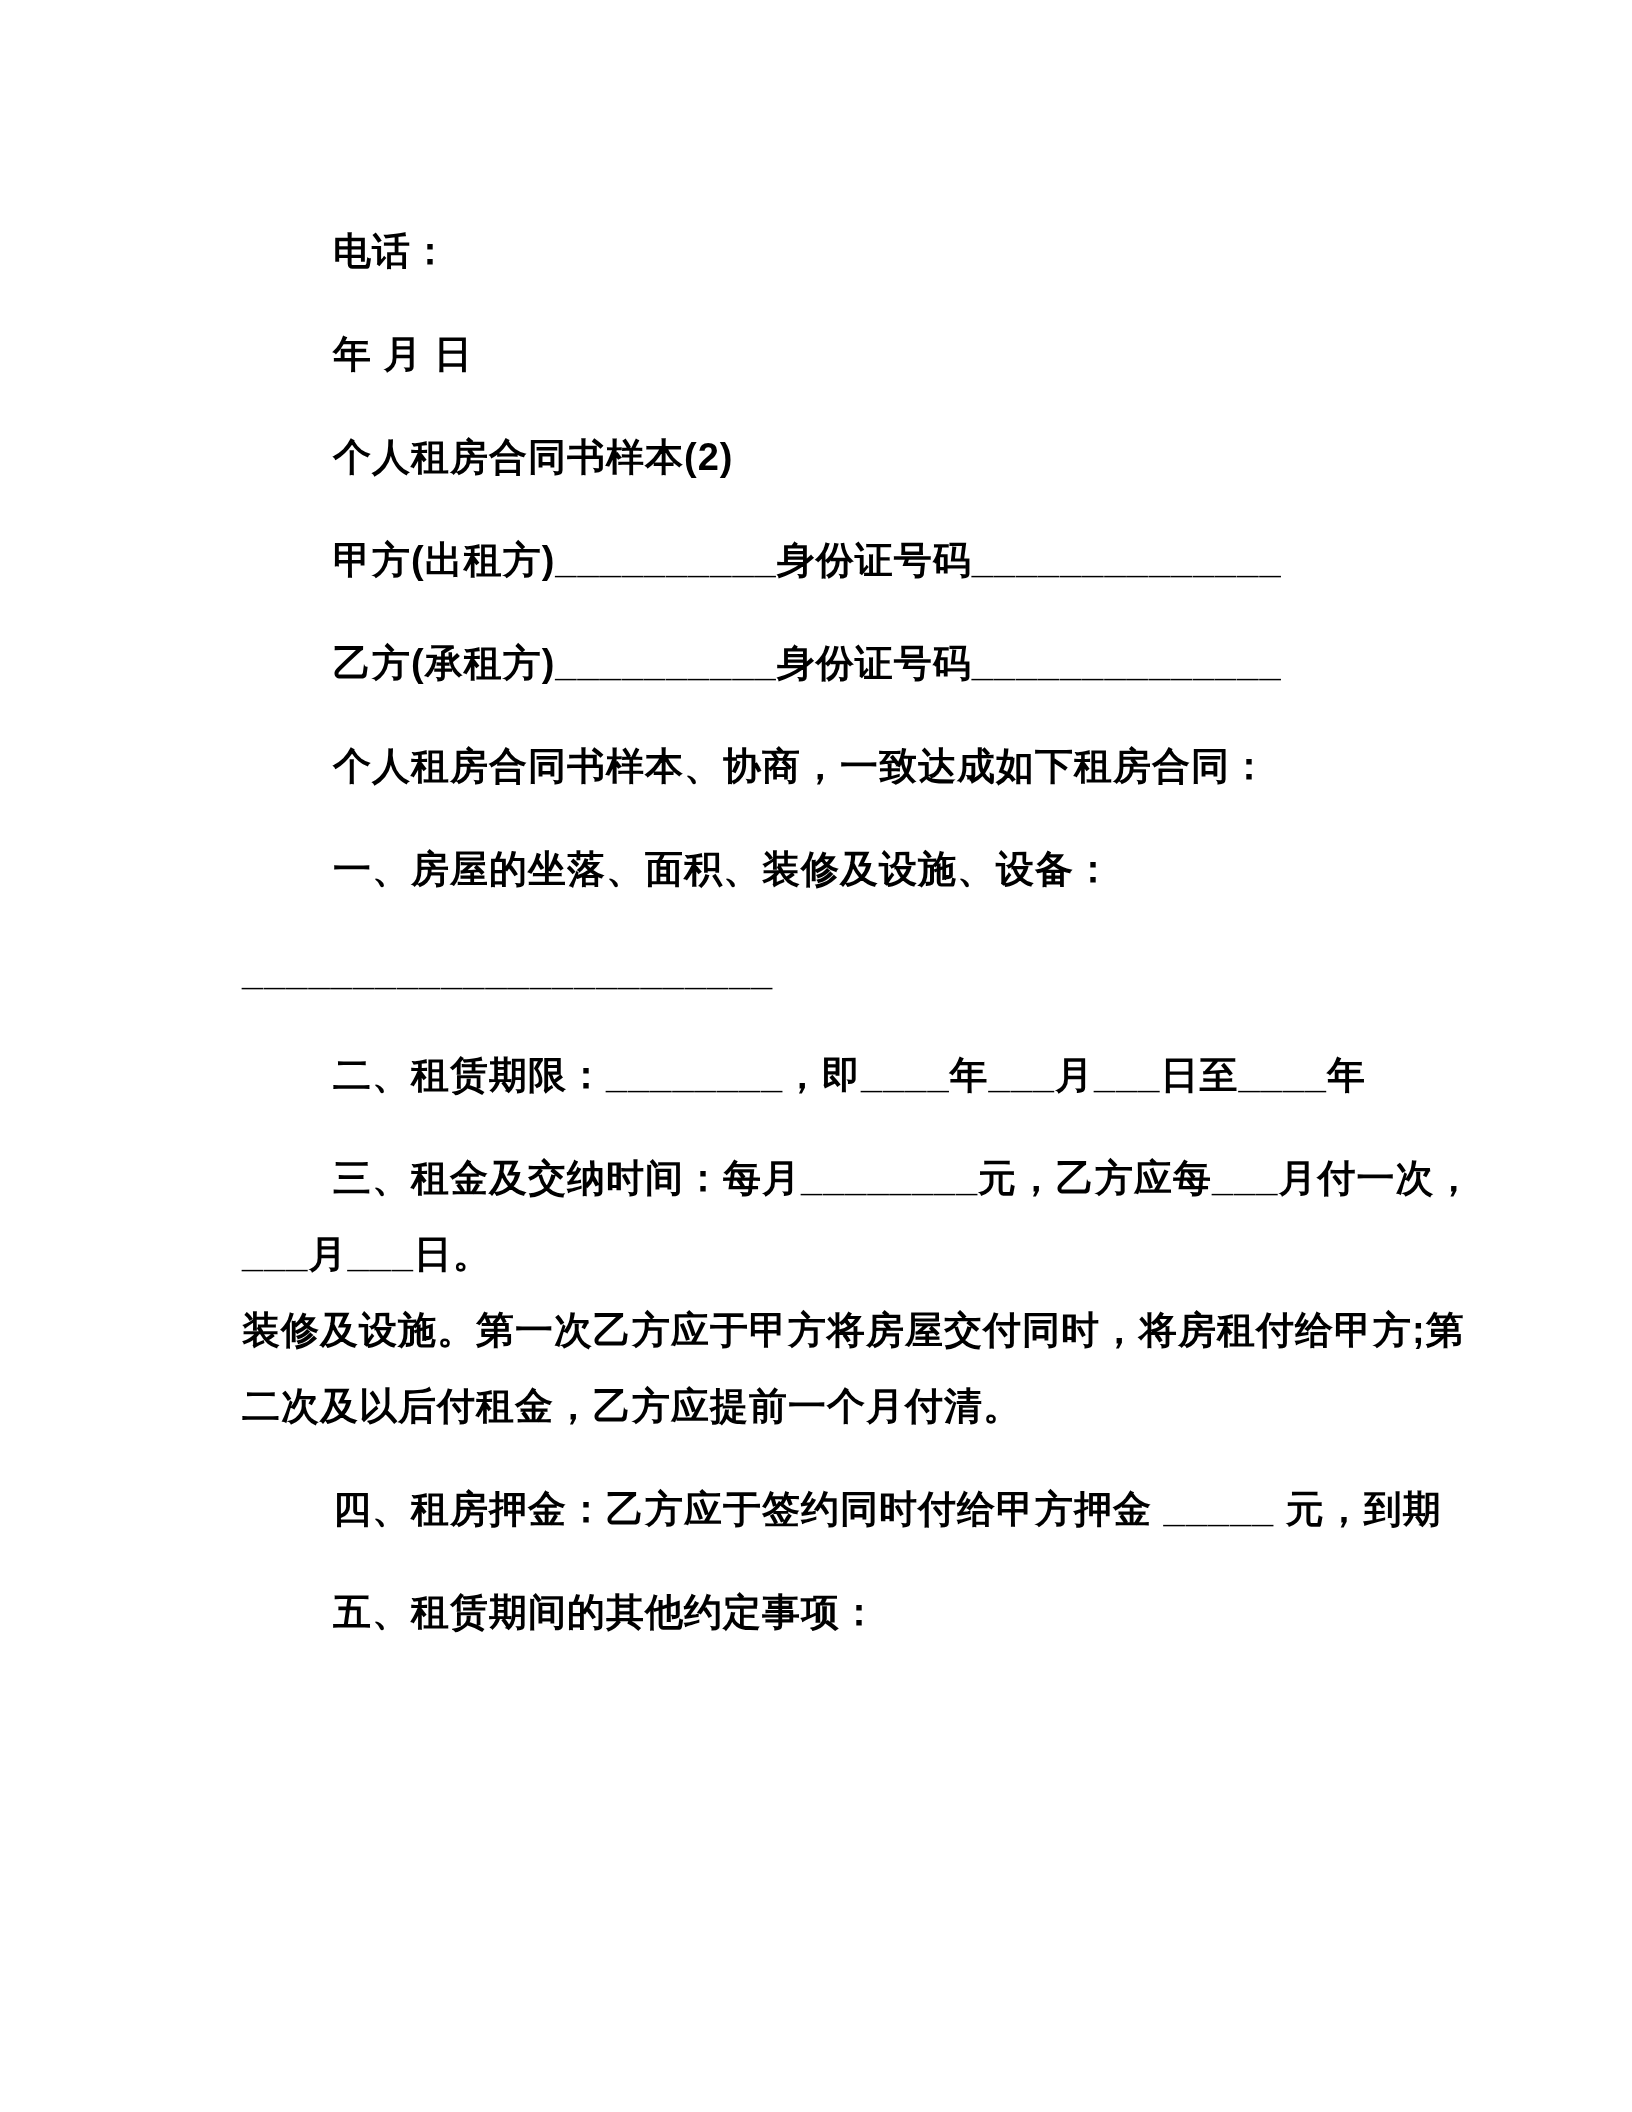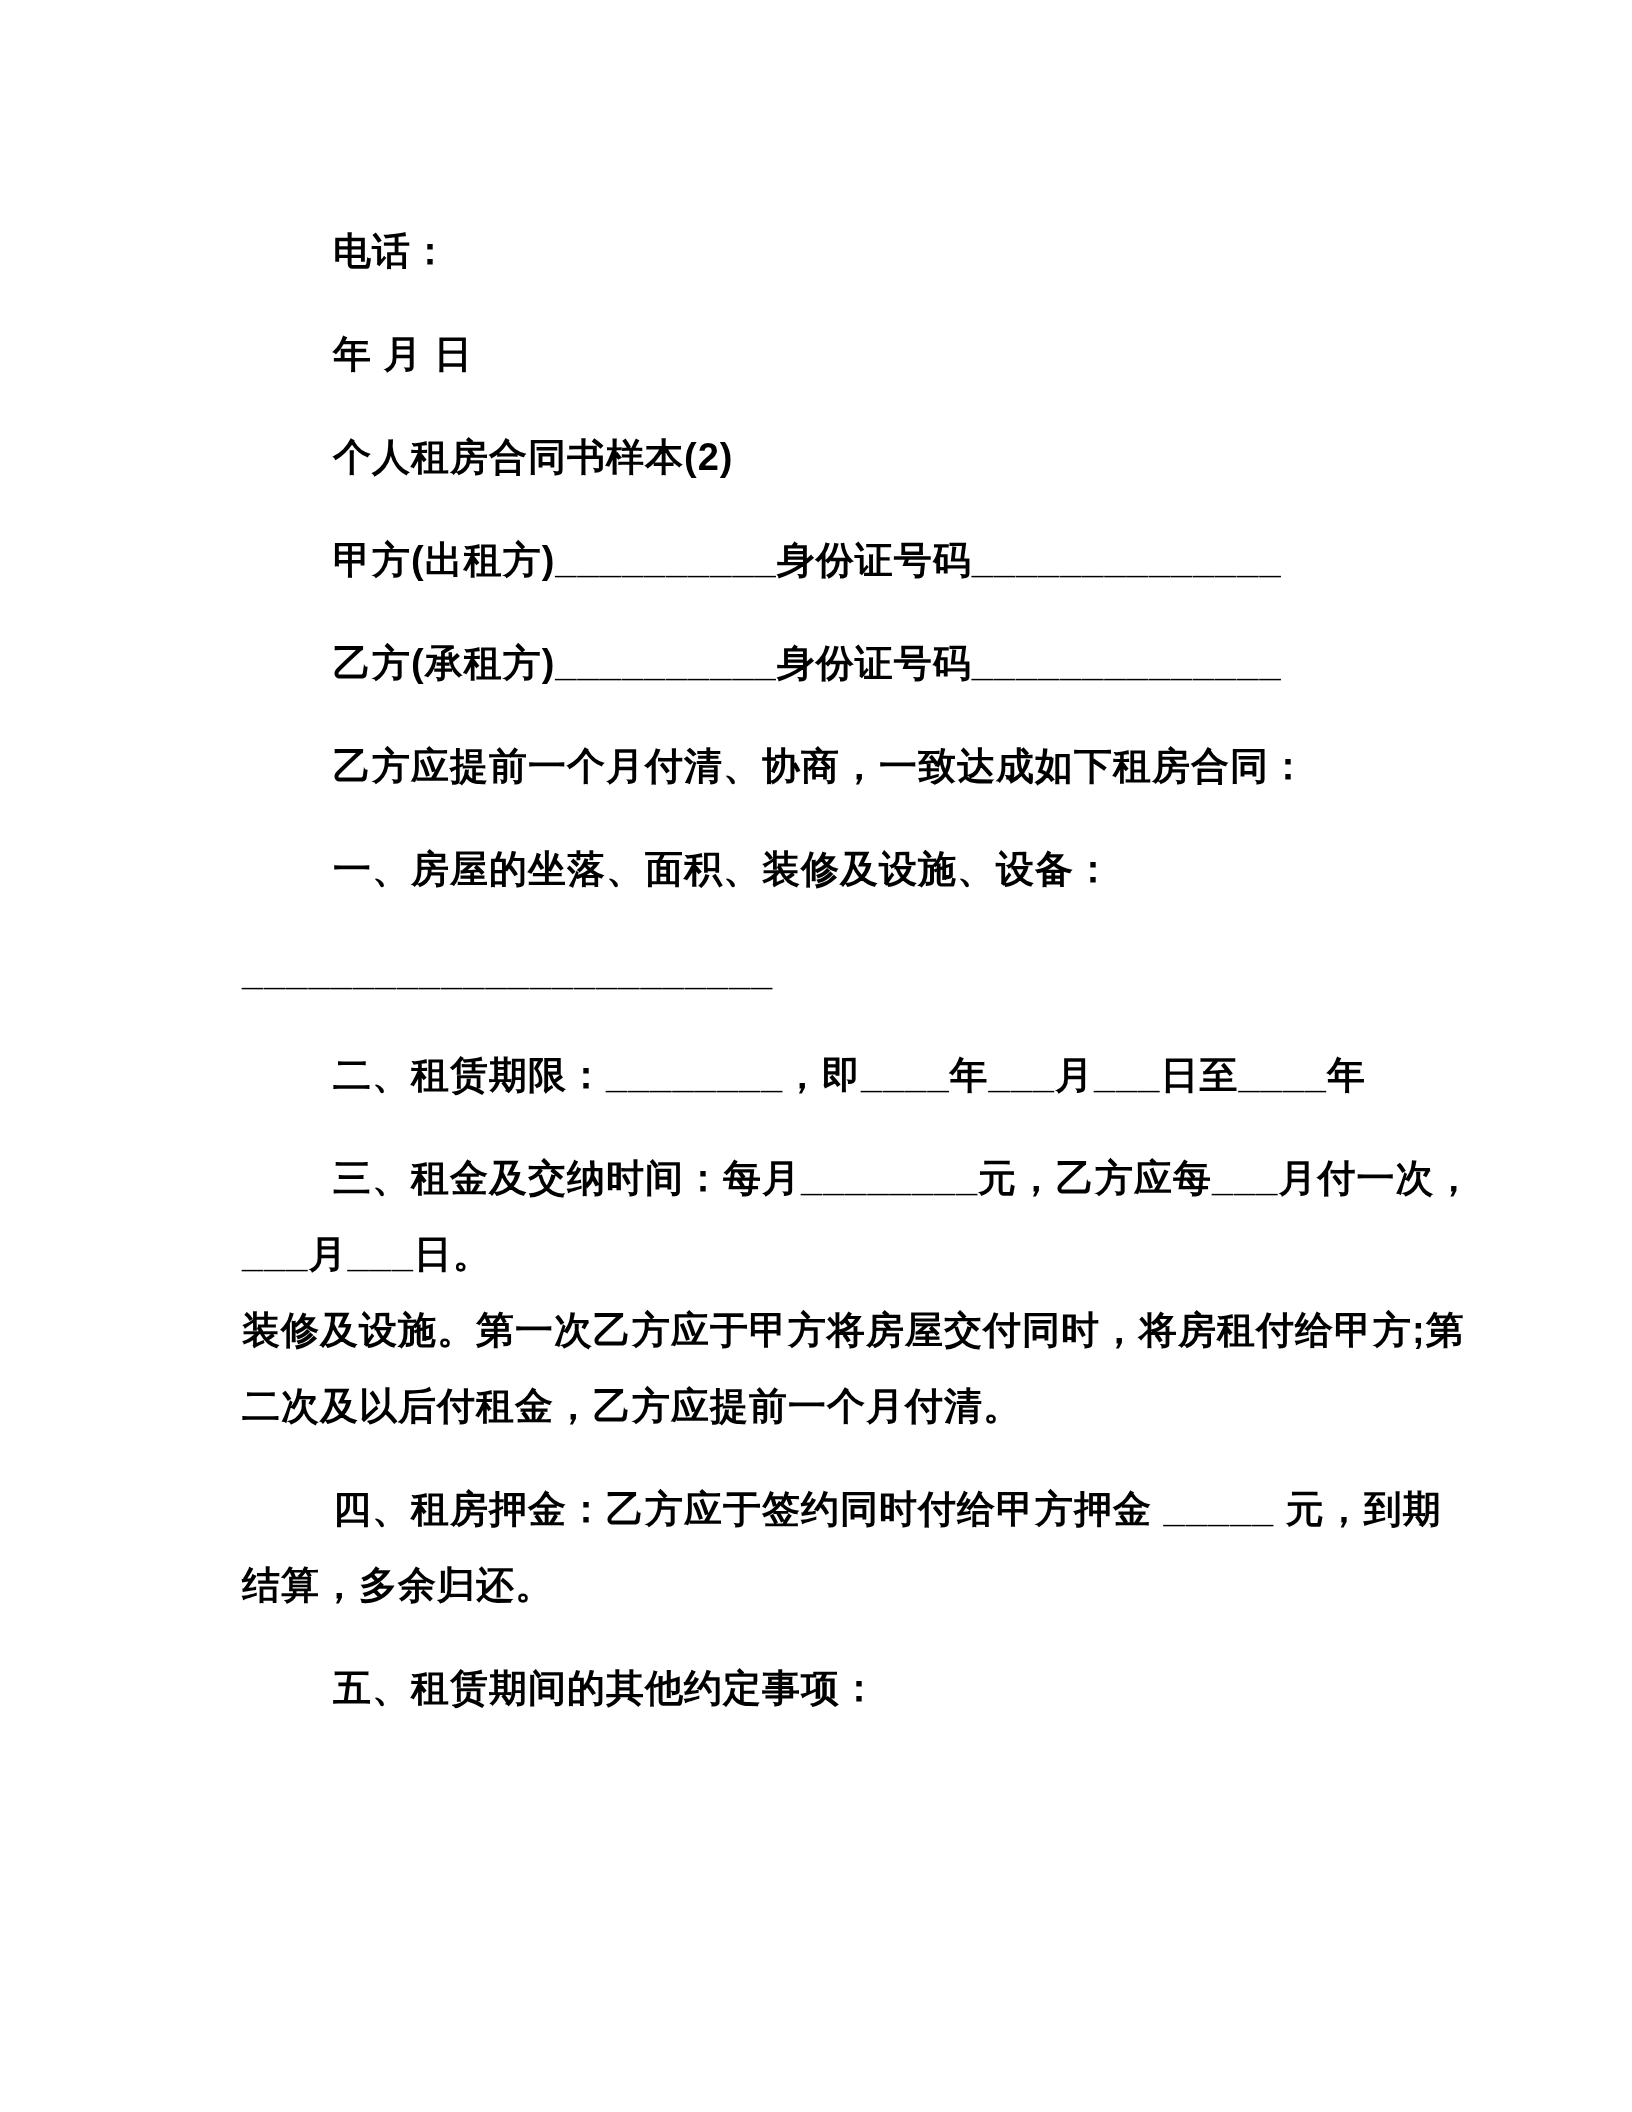--- a/index.html
+++ b/index.html
@@ -38,25 +38,24 @@
 </head>
 <body>
 
 <div class="page" style="background: rgb(255, 255, 255); margin-top: 32px;">
   <div id="doc-body" style="color: rgb(0, 0, 0);">
       <div class="doc-line indent para-start">电话：</div>
       <div class="doc-line indent para-start">年 月 日</div>
       <div class="doc-line indent para-start">个人租房合同书样本(2)</div>
       <div class="doc-line indent para-start">甲方(出租方)__________身份证号码______________</div>
       <div class="doc-line indent para-start">乙方(承租方)__________身份证号码______________</div>
-      <div class="doc-line indent para-start">乙方应提前一个月付清、协商，一致达成如下租房合同：</div>
+      <div class="doc-line indent para-start">个人租房合同书样本、协商，一致达成如下租房合同：</div>
       <div class="doc-line indent para-start">一、房屋的坐落、面积、装修及设施、设备：</div>
       <div class="doc-line para-start">________________________</div>
       <div class="doc-line indent para-start">二、租赁期限：________，即____年___月___日至____年</div>
       <div class="doc-line indent para-start">三、租金及交纳时间：每月________元，乙方应每___月付一次，</div>
       <div class="doc-line">___月___日。</div>
       <div class="doc-line">装修及设施。第一次乙方应于甲方将房屋交付同时，将房租付给甲方;第</div>
       <div class="doc-line">二次及以后付租金，乙方应提前一个月付清。</div>
       <div class="doc-line indent para-start">四、租房押金：乙方应于签约同时付给甲方押金 _____ 元，到期</div>
-      <div class="doc-line">结算，多余归还。</div>
       <div class="doc-line indent para-start">五、租赁期间的其他约定事项：</div>
     </div>
 </div>
 
 </body></html>

